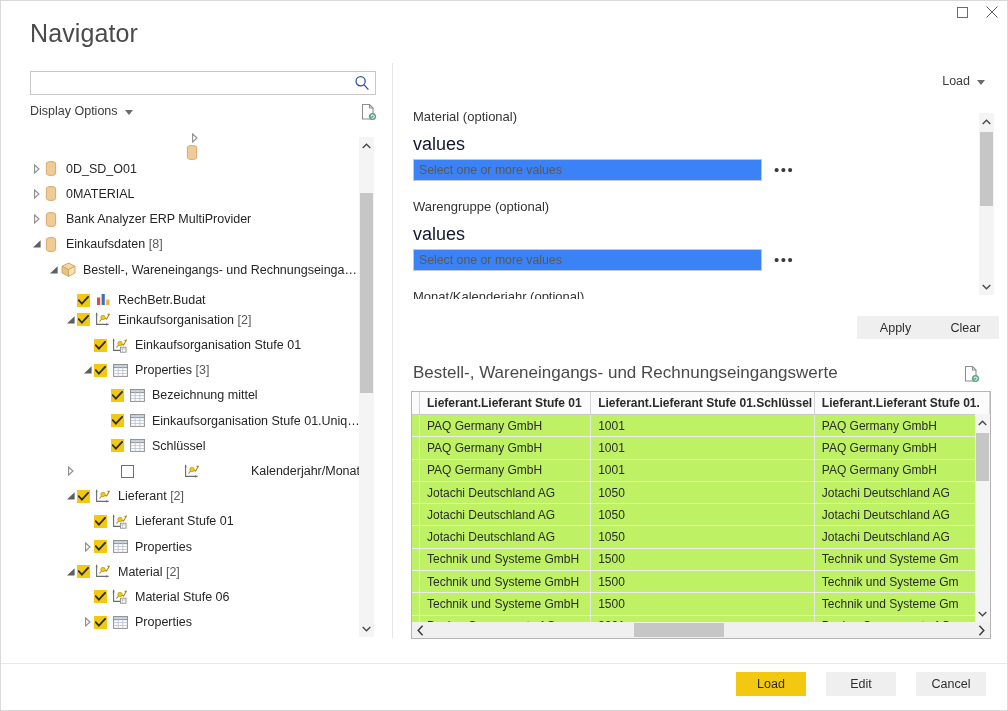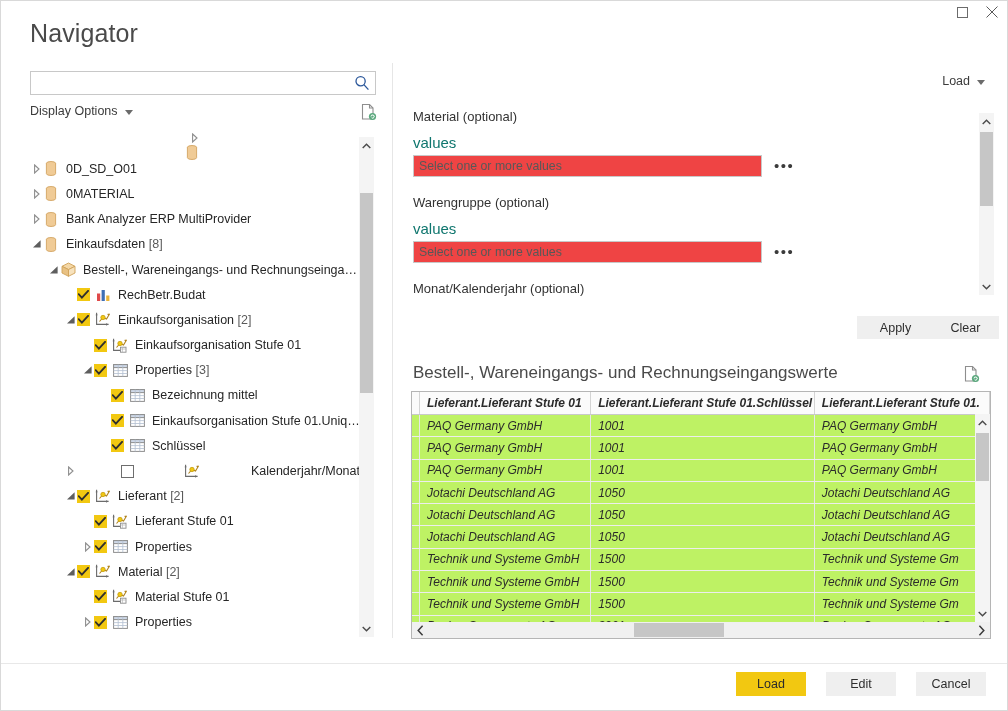--- a/index.html
+++ b/index.html
@@ -134,25 +134,25 @@
     font-size: 12.5px; color: #3b3b3b; cursor: default;
     display: flex; align-items: center; gap: 7px;
   }
   .param-scroll {
     position: absolute; left: 412px; top: 108px;
     width: 560px; height: 190px;
     overflow: hidden;
   }
   .param-block { margin-bottom: 18px; }
   .param-title { font-size: 13px; color: #333; margin-bottom: 10px; }
-  .param-sub { font-size: 15px; color: #0f766e; margin-bottom: 4px; }
+  .param-sub { font-size: 18px; color: #0f172a; margin-bottom: 4px; }
   .param-row { display: flex; align-items: center; }
   .param-input {
     width: 349px; height: 22px; box-sizing: border-box;
-    border: 1px solid #c8c8c8; background: #ef4444;
+    border: 1px solid #c8c8c8; background: #3b82f6;
     font-family: "Liberation Sans", sans-serif; font-size: 12.3px;
     padding: 0 5px; color: #333; outline: none;
   }
   .param-input::placeholder { color: #585858; opacity: 1; }
   .ellipsis-btn {
     margin-left: 12px; font-size: 15px; color: #3b3b3b;
     letter-spacing: 1.5px; line-height: 10px; cursor: default;
   }
 
   .pv-scroll {
@@ -173,21 +173,21 @@
   .preview-title {
     position: absolute; left: 412px; top: 362px;
     font-size: 17px; color: #4a4a4a; font-weight: 400;
   }
   .tablebox {
     position: absolute; left: 410px; top: 390px;
     width: 580px; height: 248px;
     border: 1px solid #b5b5b5; background: #fff;
     box-sizing: border-box; overflow: hidden;
   }
-  .gridwrap { position: absolute; left: 0; top: 0; right: 0; bottom: 0; overflow: hidden; font-style: italic; }
+  .gridwrap { position: absolute; left: 0; top: 0; right: 0; bottom: 0; overflow: hidden; }
   table.grid {
     border-collapse: collapse; table-layout: fixed;
     font-size: 12px; color: #2b2b2b;
     position: absolute; left: 0; top: 0;
   }
   table.grid th {
     font-weight: bold; text-align: left;
     background: #fbfbfb; height: 22px;
     border-right: 1px solid #d4d4d4;
     border-bottom: 1px solid #c9c9c9;
@@ -367,21 +367,21 @@
           </span>
           <span class="ticon">
             <svg width="15" height="15" viewBox="0 0 15 15" aria-hidden="true">
               <path d="M7.5 1 L14 4.3 L7.5 7.6 L1 4.3 Z" fill="#f4d7a6" stroke="#cfa158" stroke-width=".9"></path>
               <path d="M1 4.3 V11 L7.5 14.3 V7.6 Z" fill="#e8c183" stroke="#cfa158" stroke-width=".9"></path>
               <path d="M14 4.3 V11 L7.5 14.3 V7.6 Z" fill="#f7e2bd" stroke="#cfa158" stroke-width=".9"></path>
             </svg>
           </span>
           <span class="tlabel">Bestell-, Wareneingangs- und Rechnungseingan...</span>
         </div>
-        <div class="trow" style="padding-left: 34px;">
+        <div class="trow" style="padding-left: 34px; align-items: flex-end;">
           <span class="expander"></span>
           <span class="cbx on">
             <svg width="11" height="9" viewBox="0 0 11 9" aria-hidden="true">
               <path d="M0.8 4.3 L3.9 7.6 L10.1 0.9" fill="none" stroke="#2f2f2f" stroke-width="1.9" stroke-linecap="square"></path>
             </svg>
           </span>
           <span class="ticon">
             <svg width="15" height="14" viewBox="0 0 15 14" aria-hidden="true">
               <rect x="1" y="5.5" width="3.2" height="7.5" fill="#e04a4a"></rect>
               <rect x="5.6" y="2" width="3.2" height="11" fill="#3f6fb5"></rect>
@@ -624,21 +624,21 @@
               <path d="M1.6 0.8 V12.4 H13.6" fill="none" stroke="#6b6b6b" stroke-width="1.1"></path>
               <path d="M13.2 12.4 l-2 -1.3 v2.6 z" fill="#6b6b6b"></path>
               <path d="M1.6 1.2 l-1.1 2 h2.2 z" fill="#6b6b6b"></path>
               <path d="M4.5 9.5 L8 5.5 L11.5 7 L14.5 2" fill="none" stroke="#b0831f" stroke-width="1.1"></path>
               <path d="M14.6 1.6 l-2.6 .3 l1.9 1.8 z" fill="#b0831f"></path>
               <circle cx="8" cy="5.5" r="2.2" fill="#f2c811" stroke="#c49d12" stroke-width=".8"></circle>
               <rect x="8.5" y="9.2" width="5.5" height="5" fill="#fff" stroke="#8d8d8d" stroke-width=".9"></rect>
               <path d="M8.5 11 h5.5 M10.4 9.2 v5" stroke="#b5b5b5" stroke-width=".7"></path>
             </svg>
           </span>
-          <span class="tlabel">Material Stufe 01</span>
+          <span class="tlabel">Material Stufe 06</span>
         </div>
         <div class="trow" style="padding-left: 51px;">
           <span class="expander">
             <svg width="8" height="10" viewBox="0 0 8 10">
               <path d="M1.6 1 L6 5 L1.6 9 Z" fill="none" stroke="#8e8e8e" stroke-width="1.1"></path>
             </svg>
           </span>
           <span class="cbx on">
             <svg width="11" height="9" viewBox="0 0 11 9" aria-hidden="true">
               <path d="M0.8 4.3 L3.9 7.6 L10.1 0.9" fill="none" stroke="#2f2f2f" stroke-width="1.9" stroke-linecap="square"></path>

